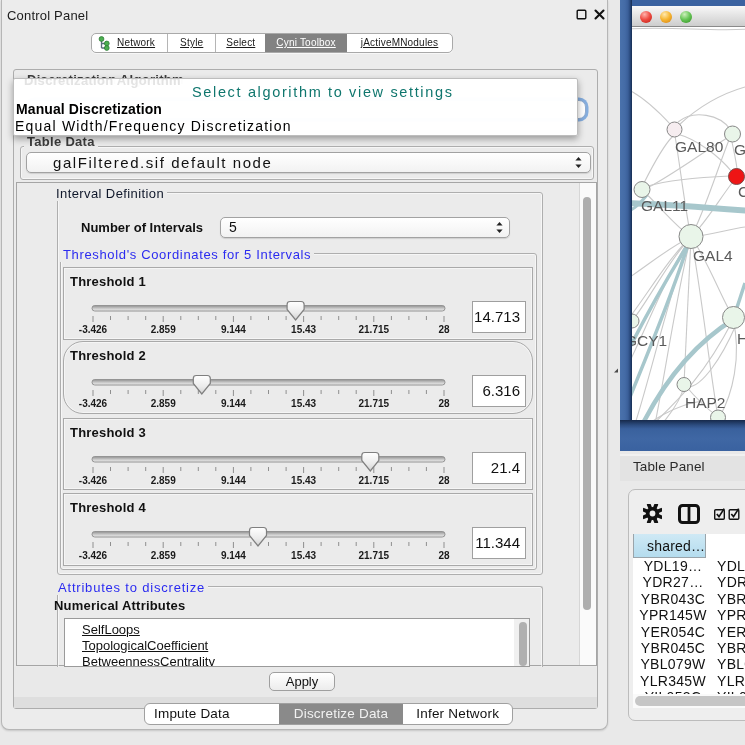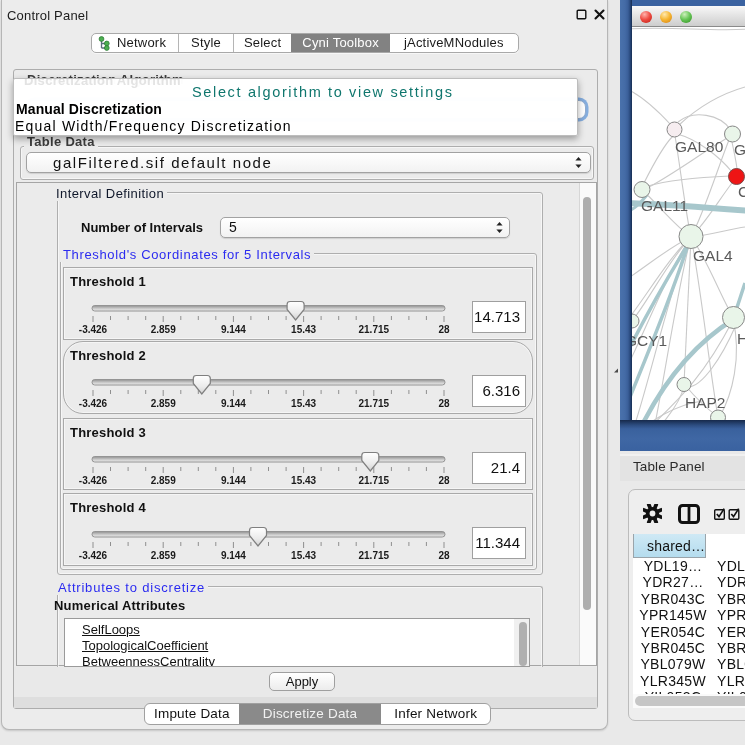--- a/index.html
+++ b/index.html
@@ -10,21 +10,21 @@
 
 #cpwin { left:1px; top:0; width:607px; height:730px; background:#ececec;
   border:1px solid #b6b6b6; border-top:none; border-radius:0 0 8px 8px;
   box-shadow:0 1px 2px rgba(0,0,0,0.15); }
 #cptitle { left:7px; top:8px; font-size:13px; letter-spacing:0.2px; color:#1c1c1c; }
 .winbtn { top:9px; width:11px; height:11px; color:#111; }
 
 #tabbar { left:91px; top:33px; height:20px; background:#fff;
   border:1px solid #a9a9a9; border-radius:5px; display:flex; align-items:center;
   box-shadow:0 1px 0 rgba(255,255,255,0.6); }
-#tabbar .seg { height:18px; line-height:18px; padding:0 12px; color:#1a1a1a; white-space:nowrap; font-size:13px; letter-spacing:0.2px; }
+#tabbar .seg { height:18px; line-height:18px; padding:0 12px; color:#1a1a1a; white-space:nowrap; font-size:10px; letter-spacing:0.2px;text-decoration:underline; }
 #tabbar .sep { width:1px; height:18px; background:#b5b5b5; }
 #tabbar .sel { background:#828282; color:#fff; height:18px; }
 
 #content { left:13px; top:69px; width:585px; height:640px; background:#ebebeb;
   border:1px solid #adadad; border-radius:3px; }
 
 .etch { border:1px solid #aeaeae; border-radius:3px;
   box-shadow:inset 0 0 0 1px rgba(255,255,255,0.55); }
 .gtitle { background:#ebebeb; padding:0 3px; white-space:nowrap; letter-spacing:0.3px; }
 
@@ -305,21 +305,21 @@
 <div class="abs" style="left:514px; top:619px; width:15px; height:47px; background:#f0f0f0;"></div>
 <div class="abs vsb-thumb" style="left:519px; top:622px; width:8px; height:44px; background:#b0b0b0;"></div>
 
 <div class="abs" style="left:14px; top:667px; width:583px; height:30px; background:#e9e9e9;"></div>
 <div class="abs" style="left:14px; top:697px; width:583px; height:11px; background:#dedede;"></div>
 
 <div id="applybtn" class="abs">Apply</div>
 
 <div id="btabs" class="abs">
   <div class="seg" style="padding:0 9px;">Impute Data</div>
-  <div class="seg sel" style="padding:0 24px;">Discretize Data</div>
+  <div class="seg sel" style="padding:0 15px;margin-left:40px;">Discretize Data</div>
   <div class="seg" style="padding:0 13px;">Infer Network</div>
 </div>
 
 <svg class="abs" style="left:613px; top:368px;" width="6" height="7" viewBox="0 0 6 7">
     <path d="M5 0.5 L5 4.5 L1 4.5 Z" fill="#4a4a4a"></path>
   </svg>
 
 <div id="netwin-blue" class="abs"></div>
 <div id="netframeL" class="abs"></div>
 <div id="nettitle" class="abs"></div>

